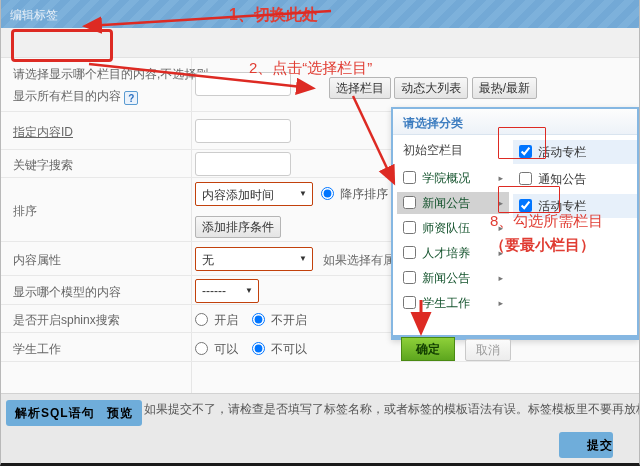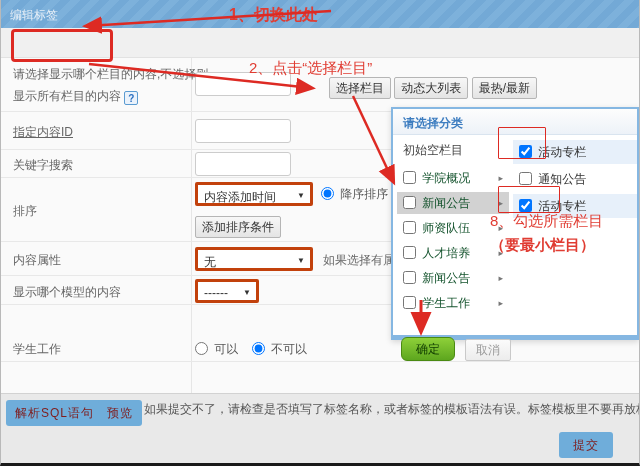--- a/index.html
+++ b/index.html
@@ -23,51 +23,51 @@
 
   
   .form { position:absolute; left:0; top:58px; width:100%; height:335px; background:#fafafa; }
   .vdiv { position:absolute; left:190px; top:0; width:1px; height:335px; background:#e6e6e6; }
   .frow { position:absolute; left:0; width:100%; border-bottom:1px solid #e8e8e8; }
   .flabel { position:absolute; left:12px; color:#666; font-size:12px; }
 
   .tinput { position:absolute; width:96px; height:24px; border:1px solid #ccc; border-radius:3px; background:#fff; padding:0 5px; font-size:12px; }
   .btn-sm { display:inline-block; height:22px; line-height:20px; padding:0 6px; font-size:12px; color:#333;
             background:linear-gradient(#f7f7f7,#e4e4e4); border:1px solid #b5b5b5; border-radius:2px; cursor:pointer; }
-  .sel { position:absolute; height:24px; background:#fff; border:3px solid #c2410c; border-radius:2px; font-size:12px; color:#333; cursor:pointer; }
+  .sel { position:absolute; height:24px; background:#fff; border:1px solid #c2410c; border-radius:2px; font-size:12px; color:#333; cursor:pointer; }
   .sel .val { position:absolute; left:6px; top:4px; }
   .sel .car { position:absolute; right:5px; top:6px; font-size:8px; color:#333; }
   .radio, .chk { width:13px; height:13px; margin:0 3px 0 0; vertical-align:-2px; }
   .rlabel { font-size:12px; color:#555; margin-right:10px; }
 
   .helpicon { display:inline-block; width:14px; height:14px; line-height:13px; text-align:center;
               border:1px solid #5b9bd1; border-radius:2px; color:#2a6fc0; background:#eaf2fb; font-size:10px; font-weight:bold; vertical-align:-2px; }
 
   
   .bottom { position:absolute; left:0; top:393px; width:100%; height:73px; background:#e9e9e9; border-top:1px solid #d2d2d2; }
-  .btn-blue { position:absolute; height:26px; line-height:26px; padding:0 9px; background:#6fadda; color:#7f1d1d;
-              font-size:12px; font-weight:normal; border:none; border-radius:3px; text-align:center; cursor:pointer; letter-spacing:1px; }
+  .btn-blue { position:absolute; height:26px; line-height:26px; padding:0 9px; background:#6fadda; color:#000000;
+              font-size:12px; font-weight:bold; border:none; border-radius:3px; text-align:right; cursor:pointer; letter-spacing:1px; }
   .warn { position:absolute; left:143px; top:399px; right:0; height:20px; line-height:20px; font-size:12px; color:#555; white-space:nowrap; overflow:hidden; }
 
   
   .popup { position:absolute; left:390px; top:107px; width:248px; height:233px; background:#fff; z-index:10;
            border:2px solid #85b7e2; border-bottom-width:5px; box-shadow:0 2px 6px rgba(0,0,0,.15); }
   .pop-hd { position:absolute; left:0; top:0; width:100%; height:26px; background:linear-gradient(#fdfdfd,#edf2f8);
             border-bottom:1px solid #d9e4ef; }
   .pop-hd span { position:absolute; left:10px; top:6px; color:#3d7dc0; font-weight:bold; font-size:12px; }
   .pitem { position:absolute; height:22px; line-height:22px; font-size:12px; cursor:pointer; }
   .pitem .lbl { color:#14532d;font-family:Liberation Mono, monospace; }
   .pitem .arr { position:absolute; right:6px; top:0; color:#777; font-size:9px; }
   .pitem.gray { background:#d2d2d2; }
   .ritem { position:absolute; left:120px; width:124px; height:24px; line-height:24px; font-size:12px; color:#333; cursor:pointer; }
   .ritem.on { background:#e7f0fa; }
   .root-lbl { position:absolute; left:10px; top:33px; font-size:12px; color:#444; }
   .btn-ok { position:absolute; left:8px; top:228px; width:54px; height:24px; line-height:22px; text-align:center;
-            background:linear-gradient(#8ed039,#5da61e); border:1px solid #4a8a12; border-radius:6px;
-            color:#103c00; font-weight:normal; font-size:12px; cursor:pointer; }
+            background:linear-gradient(#8ed039,#5da61e); border:1px solid #4a8a12; border-radius:0;
+            color:#103c00; font-weight:bold; font-size:12px; cursor:pointer; }
   .btn-cancel { position:absolute; left:72px; top:230px; width:46px; height:22px; line-height:20px; text-align:center;
             background:linear-gradient(#fbfbfb,#ececec); border:1px solid #c9c9c9; border-radius:2px; color:#9a9a9a; font-size:12px; cursor:pointer; }
 
   
   .ann { position:absolute; color:#e03c32; z-index:20; pointer-events:none; }
   .redbox { position:absolute; border:3px solid #dd2a23; border-radius:4px; z-index:20; pointer-events:none; }
   .redbox.thin { border-width:2px; border-radius:1px; }
   #ann-svg { position:absolute; left:0; top:0; z-index:21; pointer-events:none; }
 </style>
 </head>
@@ -136,20 +136,29 @@
     </div>
 
     <div class="frow" style="top:218px;height:29px;">
       <div class="flabel" style="top:8px;">显示哪个模型的内容</div>
       <div class="sel" style="left:194px;top:3px;width:64px;">
         <span class="val">------</span>
         <span class="car">▼</span>
       </div>
     </div>
 
+    <div class="frow" style="top:247px;height:28px;">
+      <div class="flabel" style="top:7px;">是否开启sphinx搜索</div>
+      <span style="position:absolute;left:194px;top:7px;white-space:nowrap;">
+        <input type="radio" class="radio" name="sphinx" style="">
+        <span class="rlabel">开启</span>
+        <input type="radio" class="radio" name="sphinx" checked="" style="">
+        <span class="rlabel">不开启</span>
+      </span>
+    </div>
 
     <div class="frow" style="top:275px;height:29px;">
       <div class="flabel" style="top:8px;">学生工作</div>
       <span style="position:absolute;left:194px;top:8px;white-space:nowrap;">
         <input type="radio" class="radio" name="paging" style="">
         <span class="rlabel">可以</span>
         <input type="radio" class="radio" name="paging" checked="" style="">
         <span class="rlabel">不可以</span>
       </span>
     </div>

